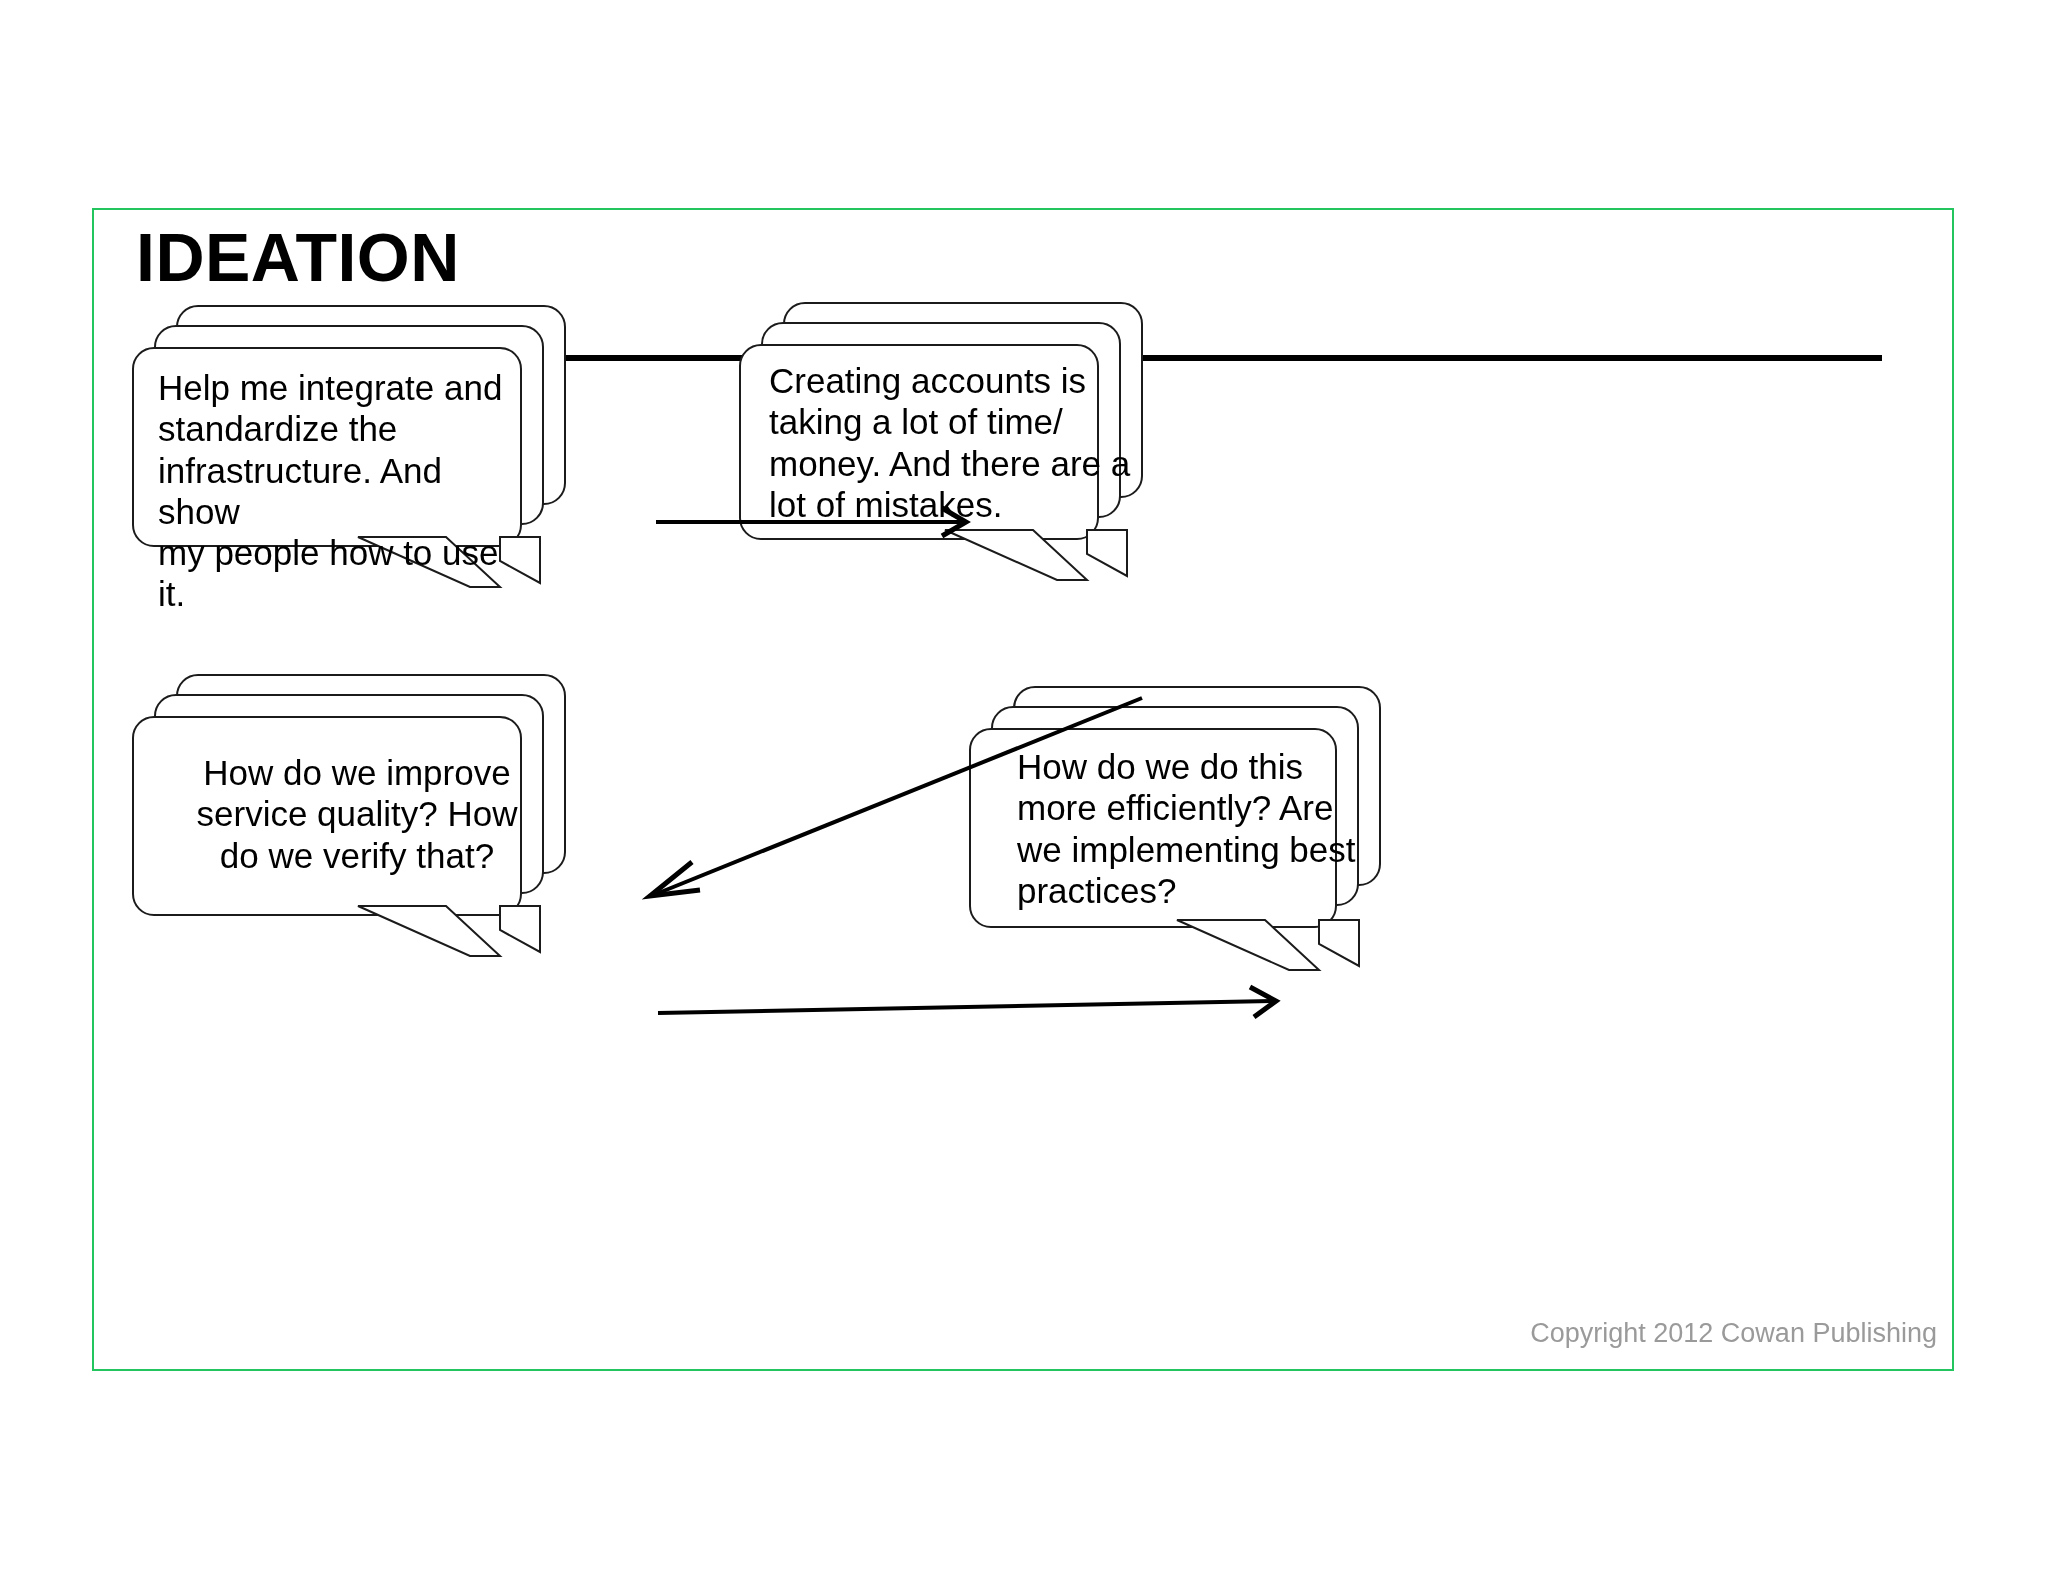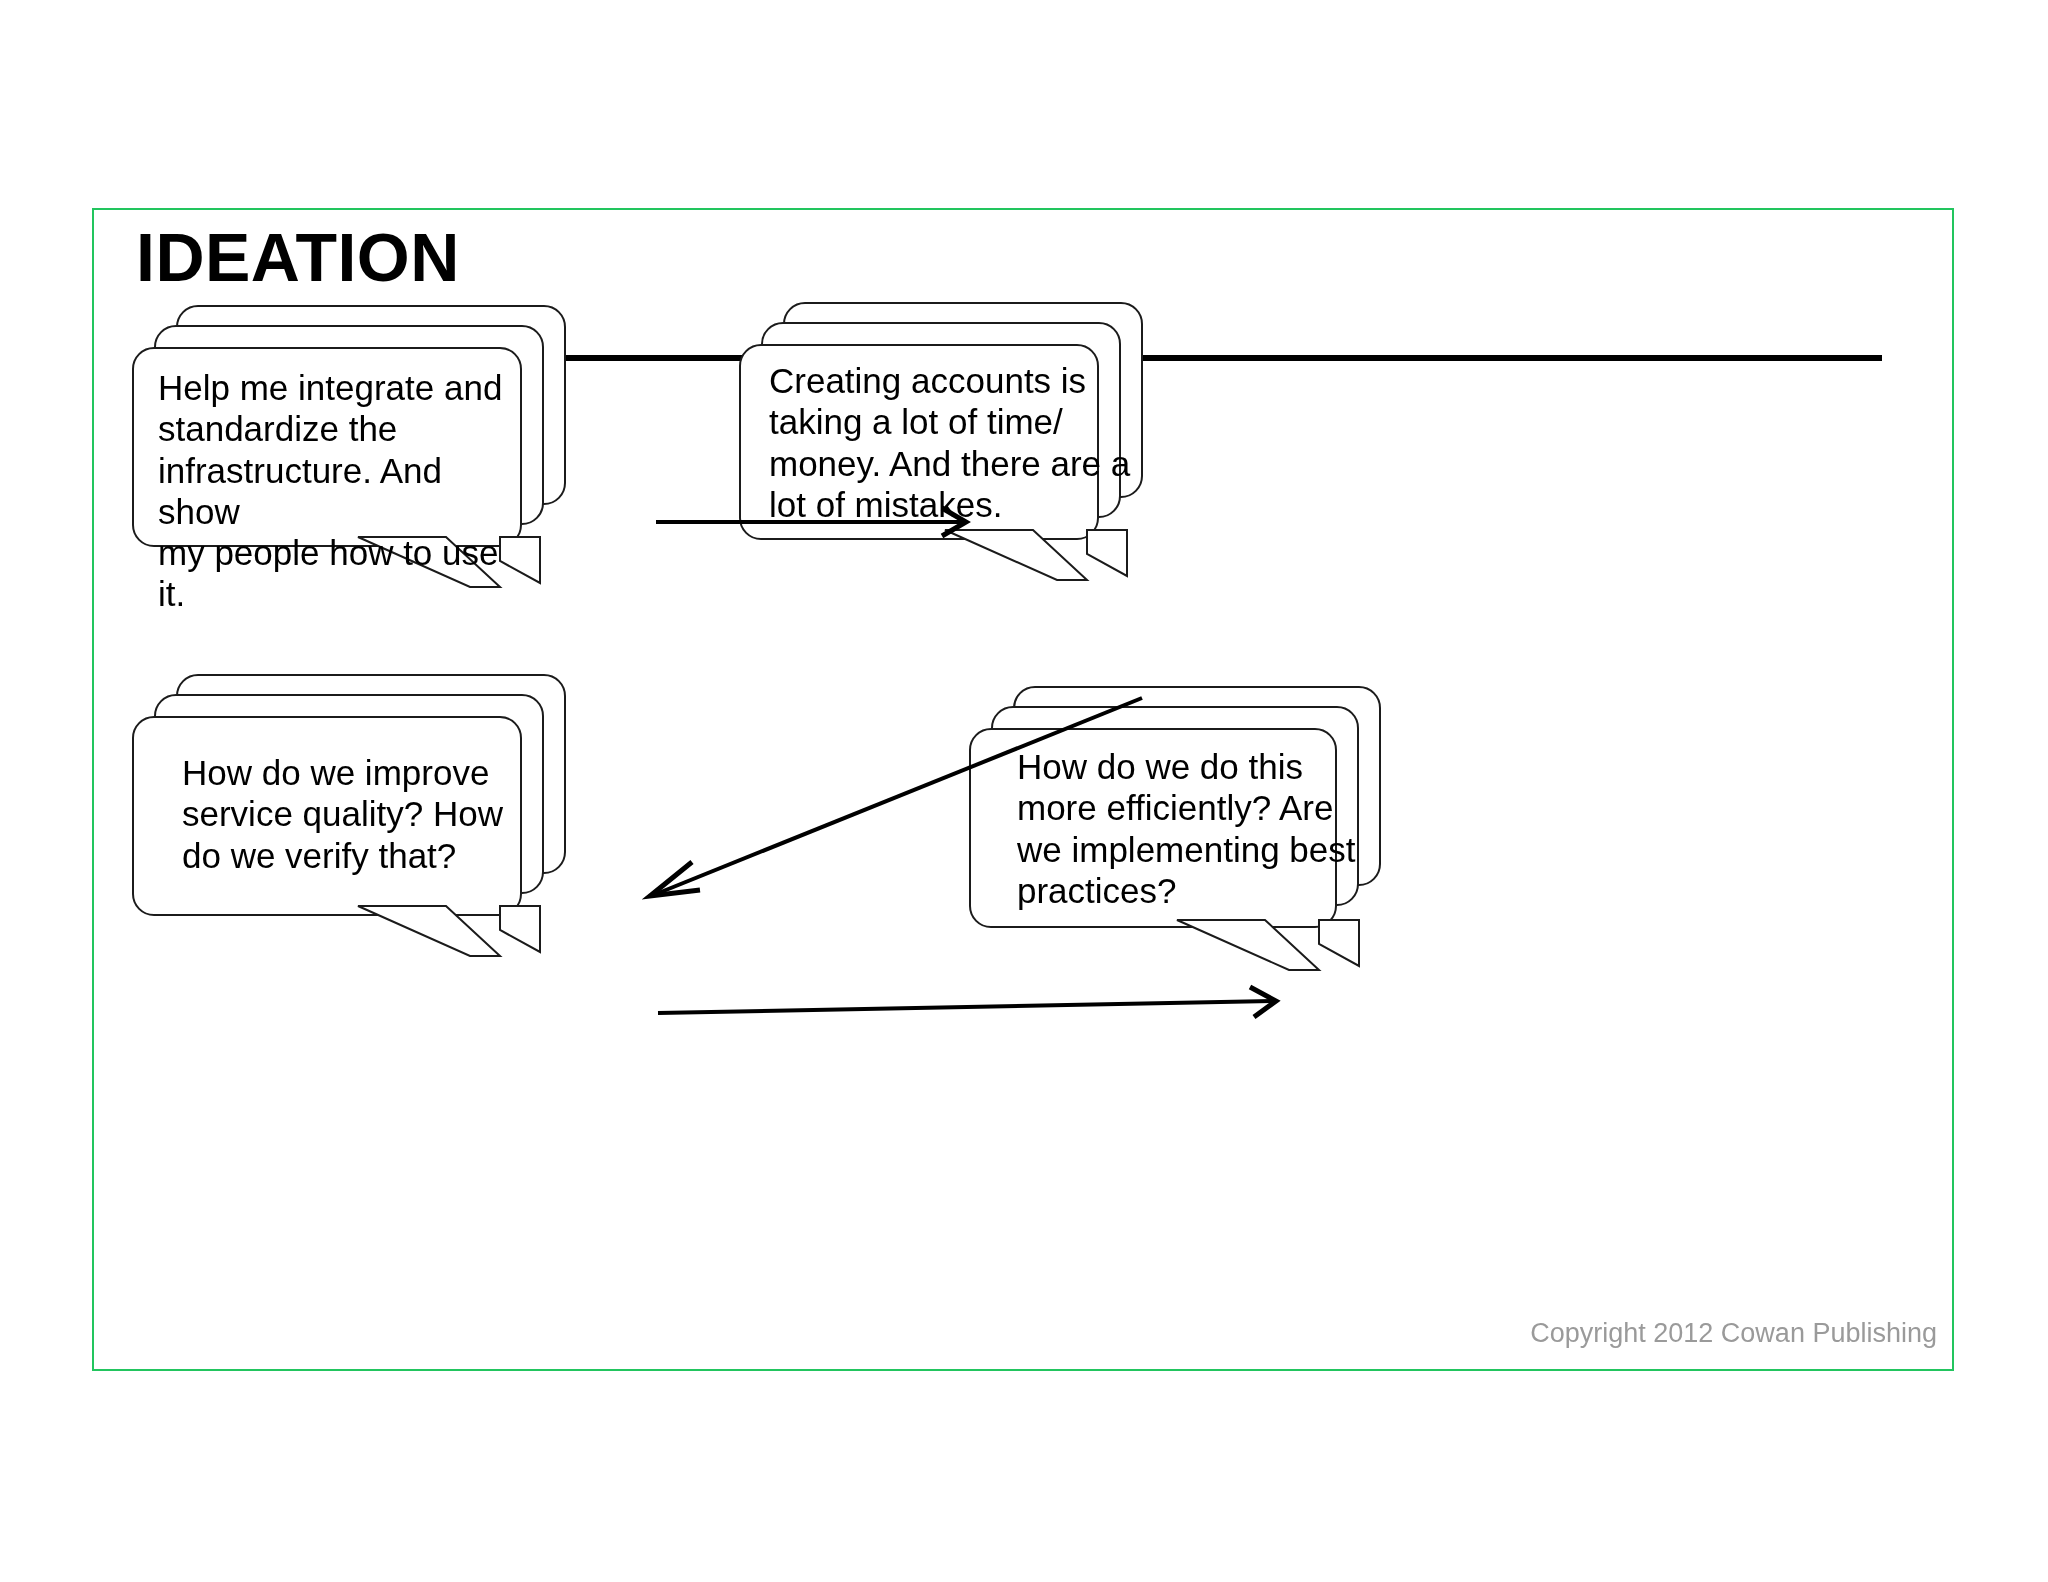--- a/index.html
+++ b/index.html
@@ -123,21 +123,21 @@
       <path d="M 8 4 L 96 4 L 150 54 L 120 54 Z" fill="#ffffff" stroke="#1b1b1b" stroke-width="2"></path>
       <path d="M 150 4 L 190 4 L 190 50 L 150 28 Z" fill="#ffffff" stroke="#1b1b1b" stroke-width="2"></path>
     </svg>
 
     <div class="bubble-text" style="left:30px; top:58px; width:372px;">Creating accounts is
 taking a lot of time/
 money. And there are a
 lot of mistakes.</div>
   </div>
 
-  <div class="bubble-stack" style="left:38px; top:464px; width:390px; height:200px;">
+  <div class="bubble-stack" style="left:38px; top:464px; width:390px; height:200px;text-align:center;">
     <div class="bubble-layer layer-back" style="width:390px; height:200px;"></div>
     <div class="bubble-layer layer-mid" style="width:390px; height:200px;"></div>
     <div class="bubble-layer layer-front" style="width:390px; height:200px;"></div>
 
     <svg class="tail" style="left:218px; top:228px;" width="220" height="80" viewBox="0 0 220 80">
       <path d="M 8 4 L 96 4 L 150 54 L 120 54 Z" fill="#ffffff" stroke="#1b1b1b" stroke-width="2"></path>
       <path d="M 150 4 L 190 4 L 190 50 L 150 28 Z" fill="#ffffff" stroke="#1b1b1b" stroke-width="2"></path>
     </svg>
 
     <div class="bubble-text" style="left:50px; top:78px; width:350px;">How do we improve

